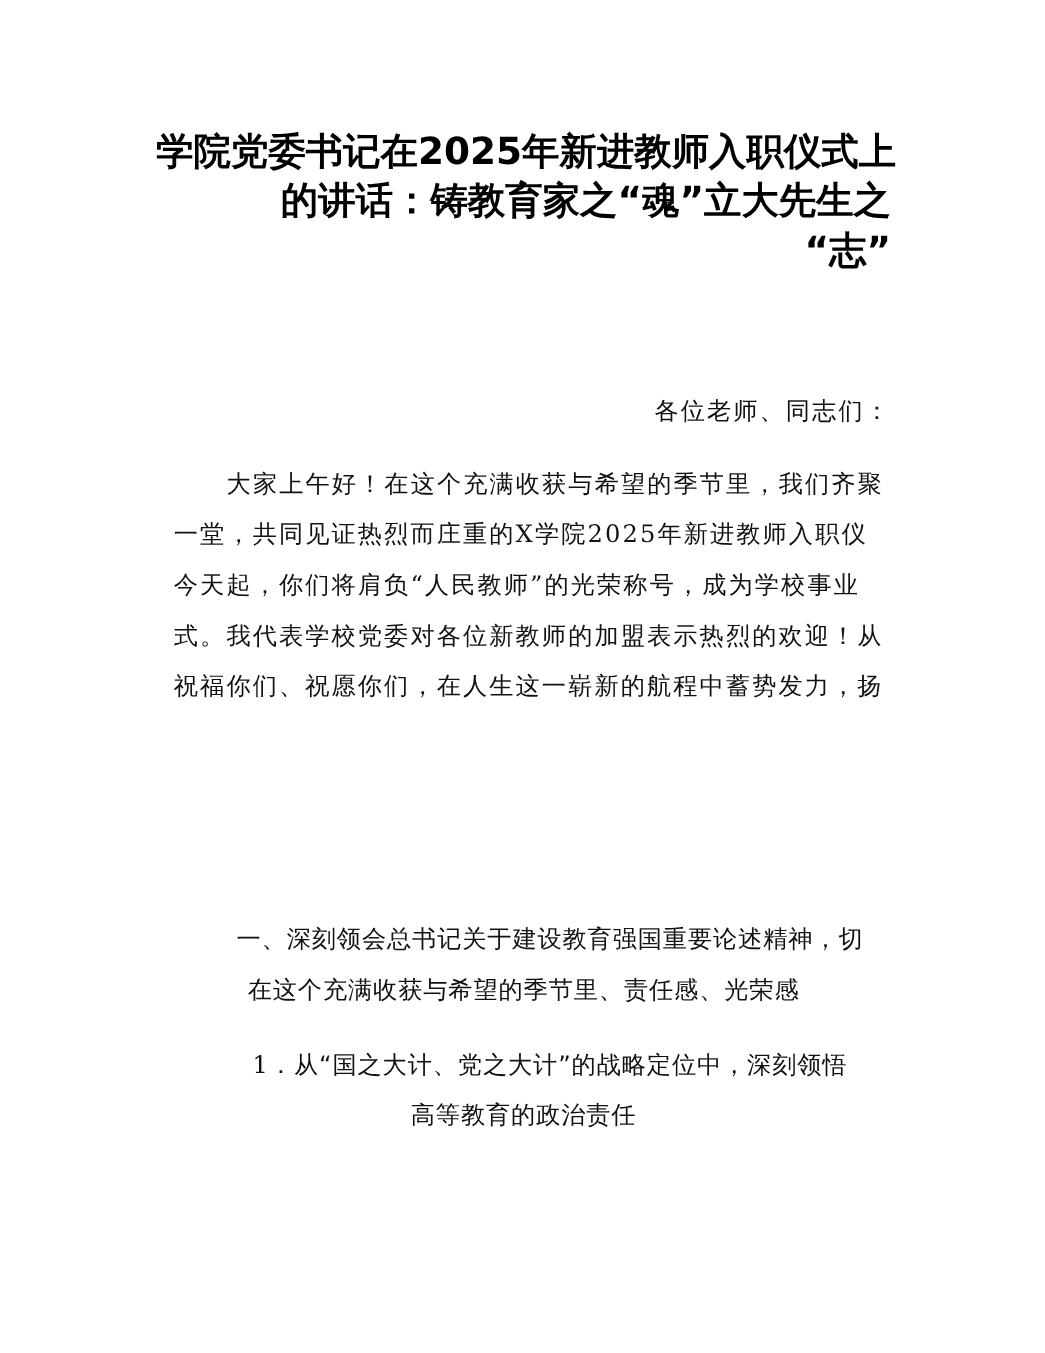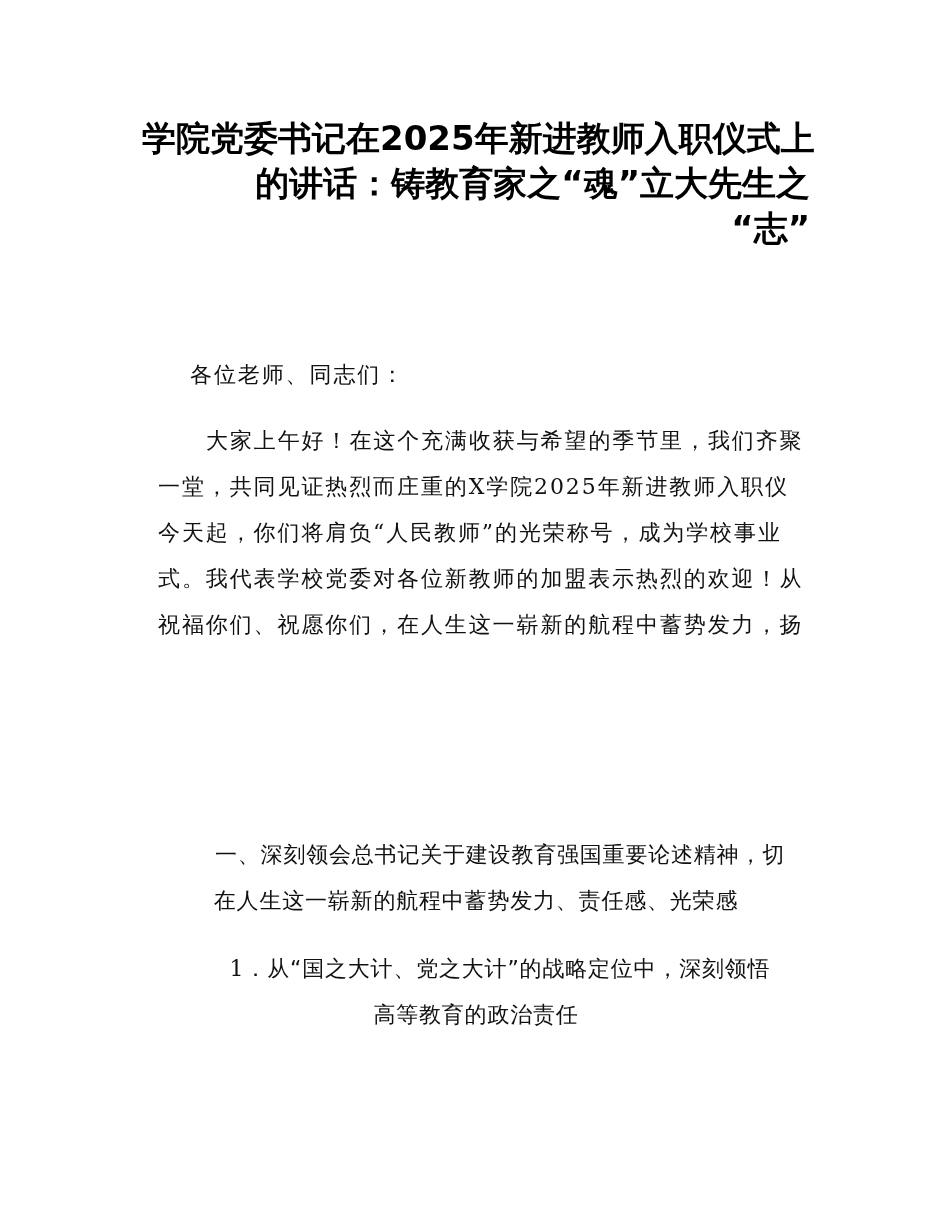--- a/index.html
+++ b/index.html
@@ -78,35 +78,35 @@
 <body>
 
 <div class="page">
 
   <div class="title">
     <span class="tline">学院党委书记在2025年新进教师入职仪式上</span>
     <span class="tline">的讲话：铸教育家之“魂”立大先生之</span>
     <span class="tline">“志”</span>
   </div>
 
-  <div class="body-text" style="top: 352px;">
+  <div class="body-text" style="top: 352px; text-align: right;">
     <span class="line indent">各位老师、同志们：</span>
   </div>
 
   <div class="body-text" style="top: 418px; margin-left: 16px;">
     <span class="line indent">大家上午好！在这个充满收获与希望的季节里，我们齐聚</span>
     <span class="line">一堂，共同见证热烈而庄重的X学院2025年新进教师入职仪</span>
     <span class="line">今天起，你们将肩负“人民教师”的光荣称号，成为学校事业</span>
     <span class="line">式。我代表学校党委对各位新教师的加盟表示热烈的欢迎！从</span>
     <span class="line">祝福你们、祝愿你们，在人生这一崭新的航程中蓄势发力，扬</span>
   </div>
 
   <div class="heading-text" style="top: 832px;">
     <span class="line indent">一、深刻领会总书记关于建设教育强国重要论述精神，切</span>
-    <span class="line">在人生这一崭新的航程中蓄势发力、责任感、光荣感</span>
+    <span class="line">在这个充满收获与希望的季节里、责任感、光荣感</span>
   </div>
 
   <div class="heading-text sub-heading" style="top: 946px;">
     <span class="line indent"><span class="num">1．</span><span>从“国之大计、党之大计”的战略定位中，深刻领悟</span></span>
     <span class="line">高等教育的政治责任</span>
   </div>
 
 </div>
 
 </body></html>

